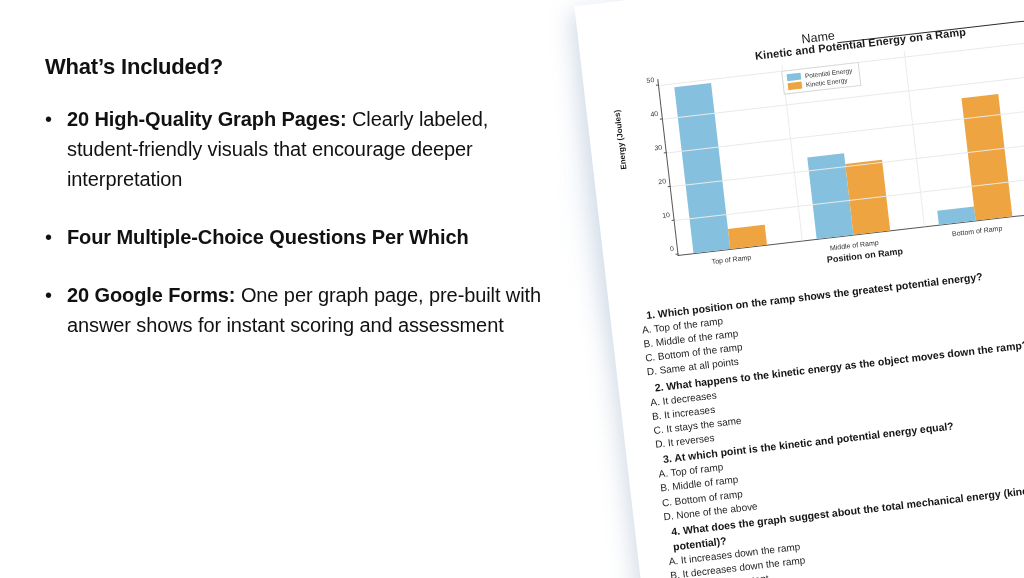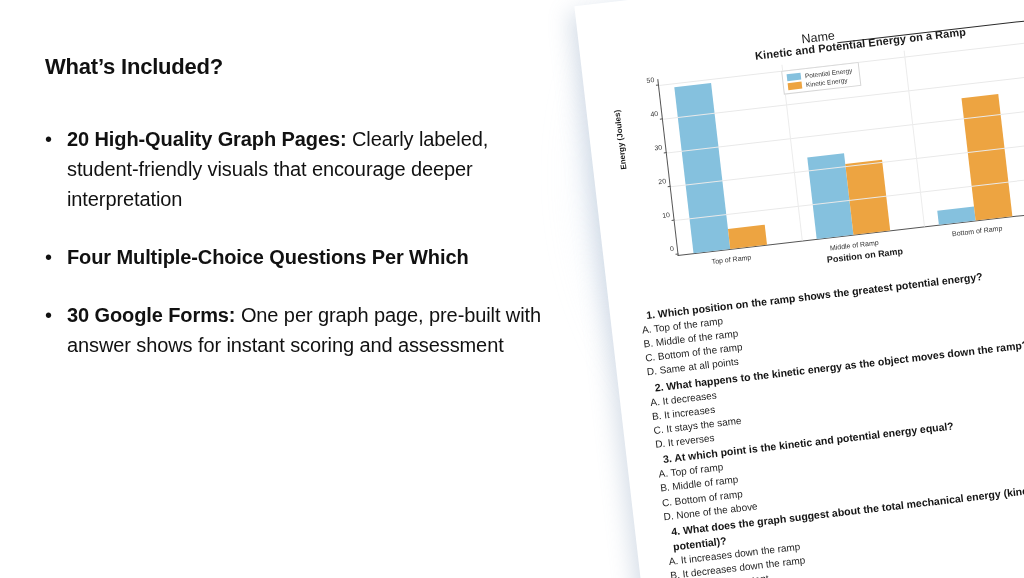--- a/index.html
+++ b/index.html
@@ -41,21 +41,21 @@
     top: 54px;
     width: 520px;
     color: #111111;
   }
 
   .heading {
     font-size: 22px;
     font-weight: bold;
     letter-spacing: -0.2px;
     line-height: 1.2;
-    margin-bottom: 44px;
+    margin-bottom: 24px;
   }
 
   .bullet-row {
     display: flex;
     align-items: flex-start;
     margin-bottom: 28px;
   }
   .bullet-row:last-child { margin-bottom: 0; }
 
   .bullet-dot {
@@ -298,21 +298,21 @@
       <span class="bullet-text"><b>20 High-Quality Graph Pages:</b><span> Clearly labeled, student-friendly visuals that encourage deeper interpretation</span></span>
     </div>
 
     <div class="bullet-row">
       <span class="bullet-dot">•</span>
       <span class="bullet-text"><b>Four Multiple-Choice Questions Per Which</b><span></span></span>
     </div>
 
     <div class="bullet-row">
       <span class="bullet-dot">•</span>
-      <span class="bullet-text"><b>30 Google Forms:</b><span> One per graph page, pre-built with answer shows for instant scoring and assessment</span></span>
+      <span class="bullet-text"><b>20 Google Forms:</b><span> One per graph page, pre-built with answer shows for instant scoring and assessment</span></span>
     </div>
 
   </div>
 
   <div class="paper-wrap">
     <div class="paper">
 
       <div class="name-field">
         <span class="name-label">Name</span>
         <span class="name-rule"></span>

